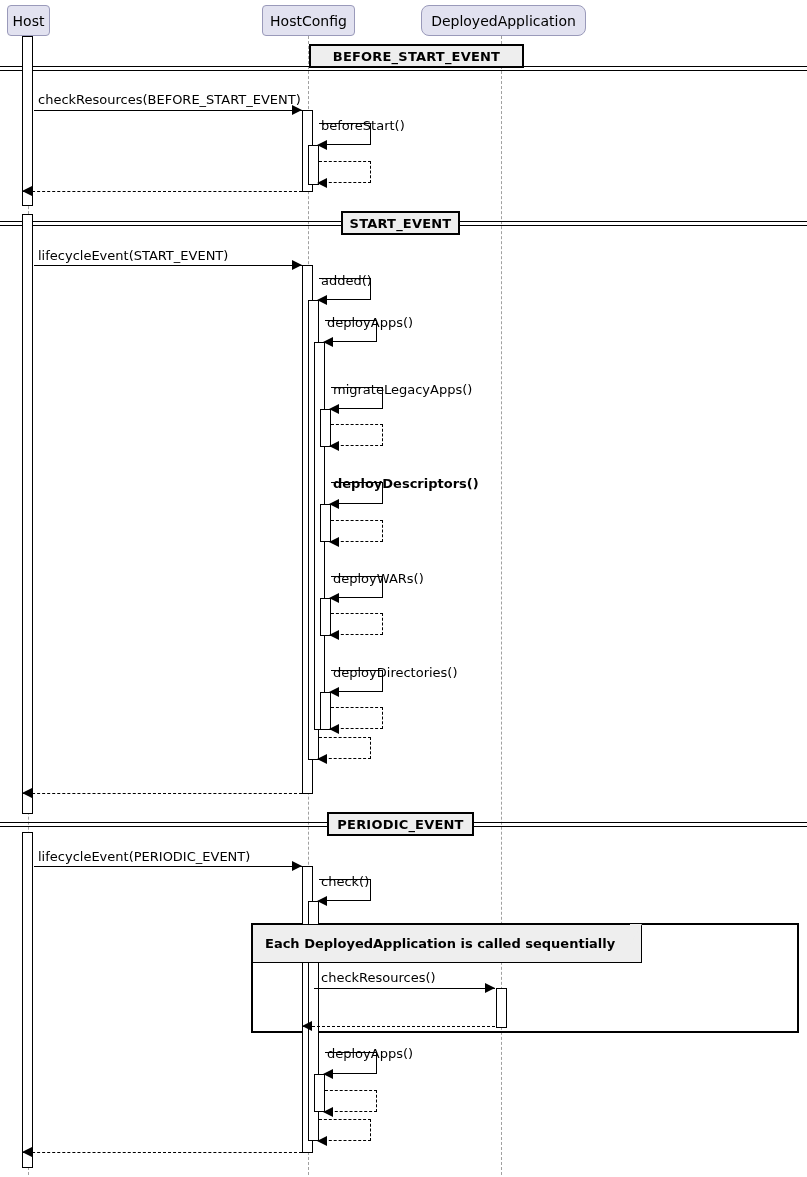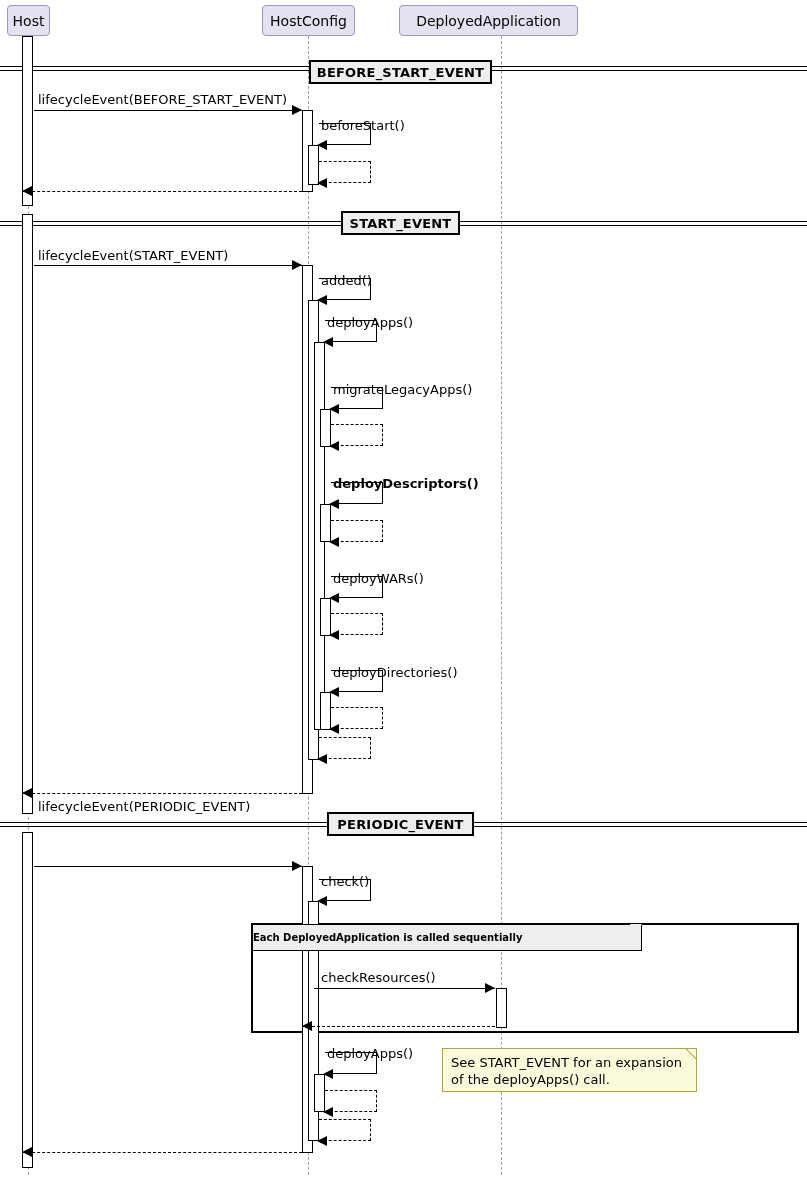--- a/index.html
+++ b/index.html
@@ -124,26 +124,27 @@
     box-sizing: border-box;
     border: 2px solid #000000;
     background: transparent;
   }
   .group-tab {
     position: absolute;
     box-sizing: border-box;
     background: #EEEEEE;
     border: 1px solid #000000;
     color: #000000;
-    font-size: 10px;
+    font-size: 13px;
     font-weight: bold;
     display: flex;
     align-items: center;
-    white-space: nowrap;
-    height: 27px;
+    padding-left: 12px;
+    white-space: nowrap;
+    height: 39px;
   }
   .group-tab-notch {
     position: absolute;
     width: 0;
     height: 0;
   }
   
   .note {
     position: absolute;
     box-sizing: border-box;
@@ -197,21 +198,21 @@
     <div class="activation" style="left: 320px; top: 409px; height: 38px;"></div>
     <div class="activation" style="left: 320px; top: 504px; height: 38px;"></div>
     <div class="activation" style="left: 320px; top: 598px; height: 38px;"></div>
     <div class="activation" style="left: 320px; top: 692px; height: 38px;"></div>
     <div class="activation" style="left: 302px; top: 866px; height: 287px;"></div>
     <div class="activation" style="left: 308px; top: 901px; height: 240px;"></div>
     <div class="activation" style="left: 314px; top: 1074px; height: 38px;"></div>
     <div class="activation" style="left: 496px; top: 988px; height: 40px;"></div>
     <div class="msg-line" style="left: 34px; top: 110px; width: 268px;"></div>
     <div class="arrow-right" style="left: 292px; top: 105px;"></div>
-    <div class="msg-label" style="left: 38px; top: 93px;">lifecycleEvent(BEFORE_START_EVENT)</div>
+    <div class="msg-label" style="left: 38px; top: 93px;">checkResources(BEFORE_START_EVENT)</div>
     <div class="selfcall" style="left: 319px; top: 123px; width: 52px; height: 22px;"></div>
     <div class="arrow-left" style="left: 317px; top: 140px;"></div>
     <div class="msg-label" style="left: 321px; top: 119px;">beforeStart()</div>
     <div class="selfcall dashed" style="left: 319px; top: 161px; width: 52px; height: 22px;"></div>
     <div class="arrow-left" style="left: 317px; top: 178px;"></div>
     <div class="msg-line dashed" style="left: 22px; top: 191px; width: 280px;"></div>
     <div class="arrow-left" style="left: 22px; top: 186px;"></div>
     <div class="msg-line" style="left: 34px; top: 265px; width: 268px;"></div>
     <div class="arrow-right" style="left: 292px; top: 260px;"></div>
     <div class="msg-label" style="left: 38px; top: 249px; text-align: right;">lifecycleEvent(START_EVENT)</div>
@@ -240,41 +241,39 @@
     <div class="arrow-left" style="left: 329px; top: 687px;"></div>
     <div class="msg-label" style="left: 333px; top: 666px;">deployDirectories()</div>
     <div class="selfcall dashed" style="left: 331px; top: 707px; width: 52px; height: 22px;"></div>
     <div class="arrow-left" style="left: 329px; top: 724px;"></div>
     <div class="selfcall dashed" style="left: 319px; top: 737px; width: 52px; height: 22px;"></div>
     <div class="arrow-left" style="left: 317px; top: 754px;"></div>
     <div class="msg-line dashed" style="left: 22px; top: 793px; width: 280px;"></div>
     <div class="arrow-left" style="left: 22px; top: 788px;"></div>
     <div class="msg-line" style="left: 34px; top: 866px; width: 268px;"></div>
     <div class="arrow-right" style="left: 292px; top: 861px;"></div>
-    <div class="msg-label" style="left: 38px; top: 800px;">lifecycleEvent(PERIODIC_EVENT)</div>
+    <div class="msg-label" style="left: 38px; top: 850px;">lifecycleEvent(PERIODIC_EVENT)</div>
     <div class="selfcall" style="left: 319px; top: 879px; width: 52px; height: 22px;"></div>
     <div class="arrow-left" style="left: 317px; top: 896px;"></div>
     <div class="msg-label" style="left: 321px; top: 875px;">check()</div>
     <div class="msg-line" style="left: 314px; top: 988px; width: 181px;"></div>
     <div class="arrow-right" style="left: 485px; top: 983px;"></div>
     <div class="msg-label" style="left: 321px; top: 971px;">checkResources()</div>
     <div class="msg-line dashed" style="left: 302px; top: 1026px; width: 193px;"></div>
     <div class="arrow-left" style="left: 302px; top: 1021px;"></div>
     <div class="selfcall" style="left: 325px; top: 1052px; width: 52px; height: 22px;"></div>
     <div class="arrow-left" style="left: 323px; top: 1069px;"></div>
     <div class="msg-label" style="left: 327px; top: 1047px;">deployApps()</div>
     <div class="selfcall dashed" style="left: 325px; top: 1090px; width: 52px; height: 22px;"></div>
     <div class="arrow-left" style="left: 323px; top: 1107px;"></div>
     <div class="selfcall dashed" style="left: 319px; top: 1119px; width: 52px; height: 22px;"></div>
     <div class="arrow-left" style="left: 317px; top: 1136px;"></div>
     <div class="msg-line dashed" style="left: 22px; top: 1152px; width: 280px;"></div>
     <div class="arrow-left" style="left: 22px; top: 1147px;"></div>
-    <div class="divider-label" style="left: 309px; top: 60px; width: 183px;">BEFORE_START_EVENT</div>
+    <div class="divider-label" style="left: 309px; top: 44px; width: 215px;">BEFORE_START_EVENT</div>
     <div class="divider-label" style="left: 341px; top: 211px; width: 119px;">START_EVENT</div>
     <div class="divider-label" style="left: 327px; top: 812px; width: 147px;">PERIODIC_EVENT</div>
     <div class="group-tab" style="left: 252px; top: 924px; width: 390px;">Each DeployedApplication is called sequentially</div>
     <div class="group-tab-notch" style="left: 630px; top: 924px; border-top: 21px solid rgb(238, 238, 238); border-right: 12px solid transparent;"></div>
-    <div class="note" style="left: 442px; top: 1048px; width: 255px; height: 44px;">See START_EVENT for an expansion
-of the deployApps() call.<div class="note-fold"><div class="note-fold-line"></div></div></div>
     <div class="participant" style="left: 7px; top: 5px; width: 43px; height: 31px;">Host</div>
     <div class="participant" style="left: 262px; top: 5px; width: 93px; height: 31px;">HostConfig</div>
-    <div class="participant" style="left: 399px; top: 5px; width: 179px; height: 31px;">DeployedApplication</div>
+    <div class="participant" style="left: 421px; top: 5px; width: 165px; height: 31px; border-radius: 8px;">DeployedApplication</div>
   </div>
 
 </body></html>

